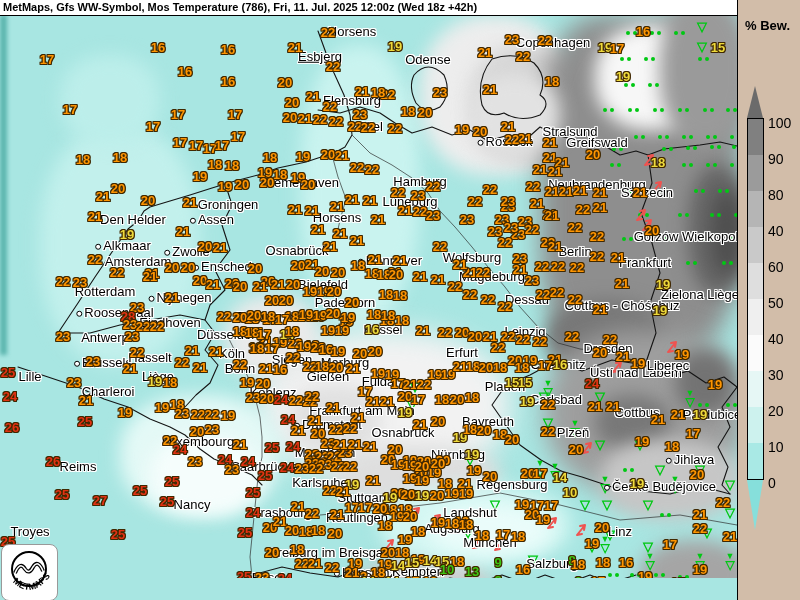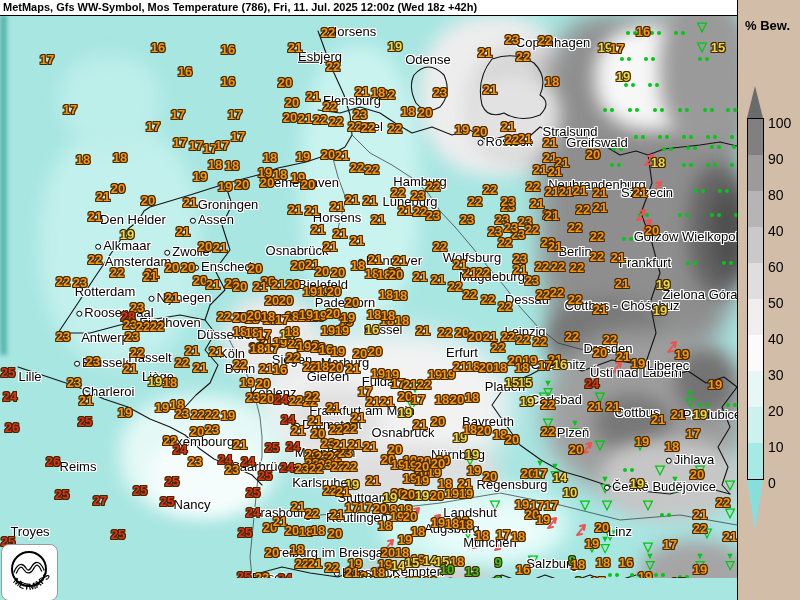--- a/index.html
+++ b/index.html
@@ -130,21 +130,21 @@
       <span class="city" style="left: 337px; top: 203px;">Horsens</span>
       <span class="city" style="left: 226px; top: 252px;"><i class="ring"></i>Enschede</span>
       <span class="city" style="left: 297px; top: 236px;">Osnabrück</span>
       <span class="city" style="left: 323px; top: 270px;">Bielefeld</span>
       <span class="city" style="left: 390px; top: 246px;"><i class="ring"></i>Hannover</span>
       <span class="city" style="left: 472px; top: 243px;">Wolfsburg</span>
       <span class="city" style="left: 492px; top: 262px;">Magdeburg</span>
       <span class="city" style="left: 575px; top: 237px;">Berlin</span>
       <span class="city" style="left: 645px; top: 248px;">Frankfurt</span>
       <span class="city" style="left: 694px; top: 222px;">Gorzów Wielkopolski</span>
-      <span class="city" style="left: 700px; top: 280px;">Zielona Góra</span>
+      <span class="city" style="left: 700px; top: 280px;">Zielona Liège</span>
       <span class="city" style="left: 622px; top: 291px;">Cottbus - Chóśebuz</span>
       <span class="city" style="left: 527px; top: 285px;">Dessau</span>
       <span class="city" style="left: 525px; top: 317px;">Leipzig</span>
       <span class="city" style="left: 608px; top: 334px;">Dresden</span>
       <span class="city" style="left: 558px; top: 350px;">Chemnitz</span>
       <span class="city" style="left: 636px; top: 358px;">Ústí nad Labem</span>
       <span class="city" style="left: 668px; top: 351px;">Liberec</span>
       <span class="city" style="left: 505px; top: 372px;">Plauen</span>
       <span class="city" style="left: 556px; top: 385px;">Carlsbad</span>
       <span class="city" style="left: 637px; top: 398px;">Cottbus</span>

